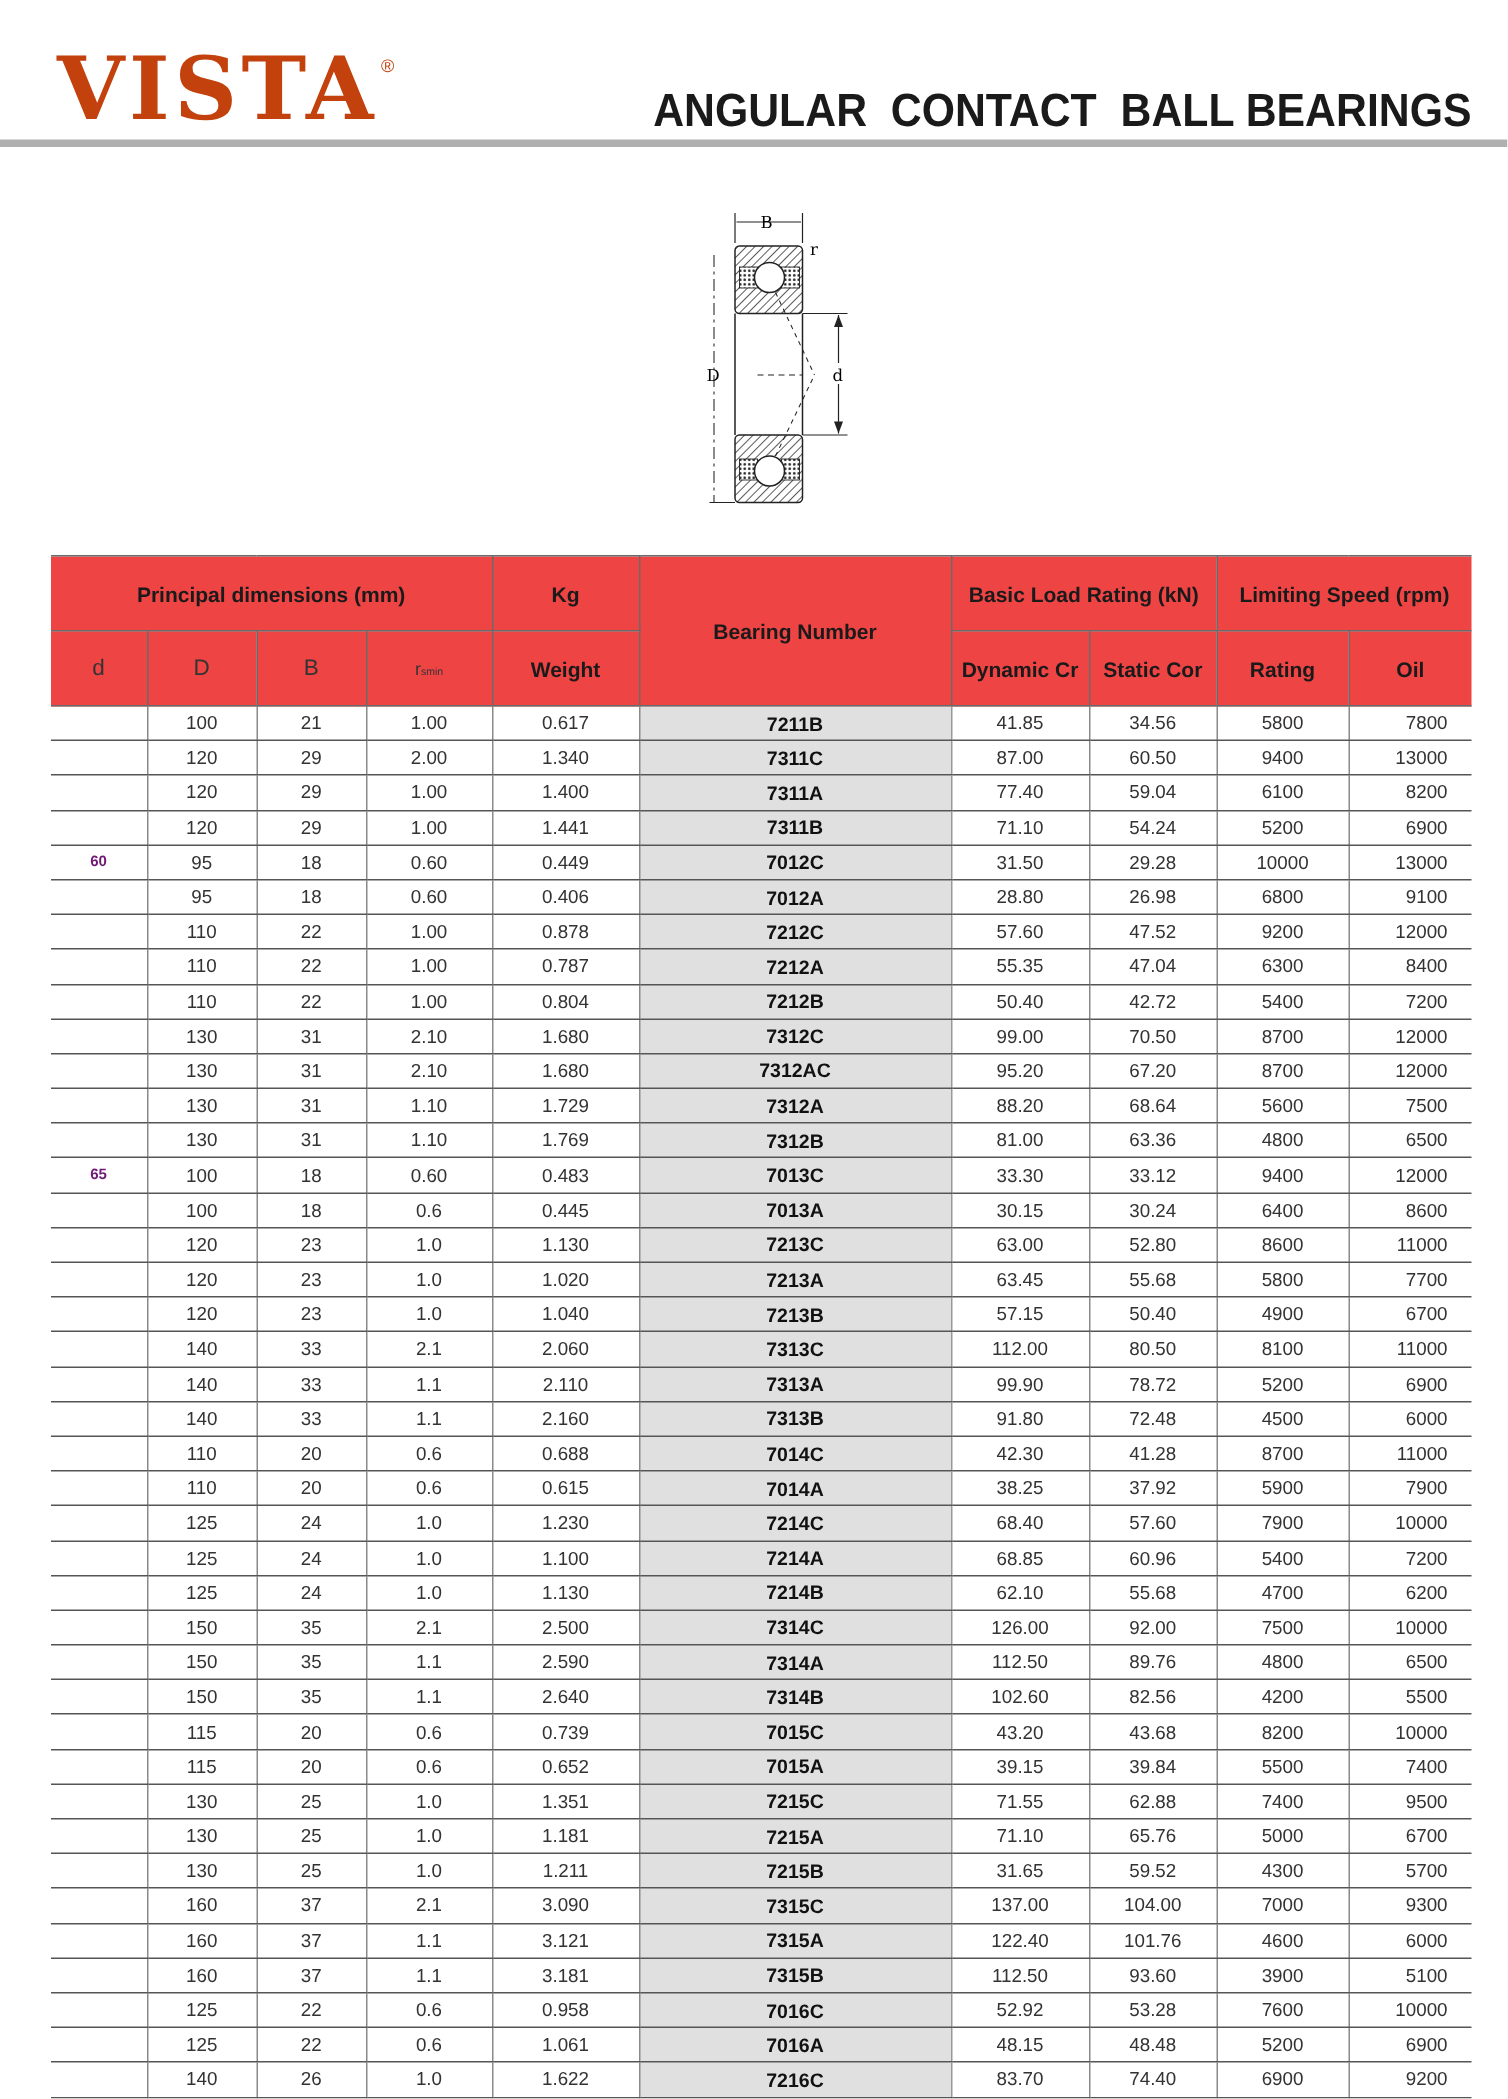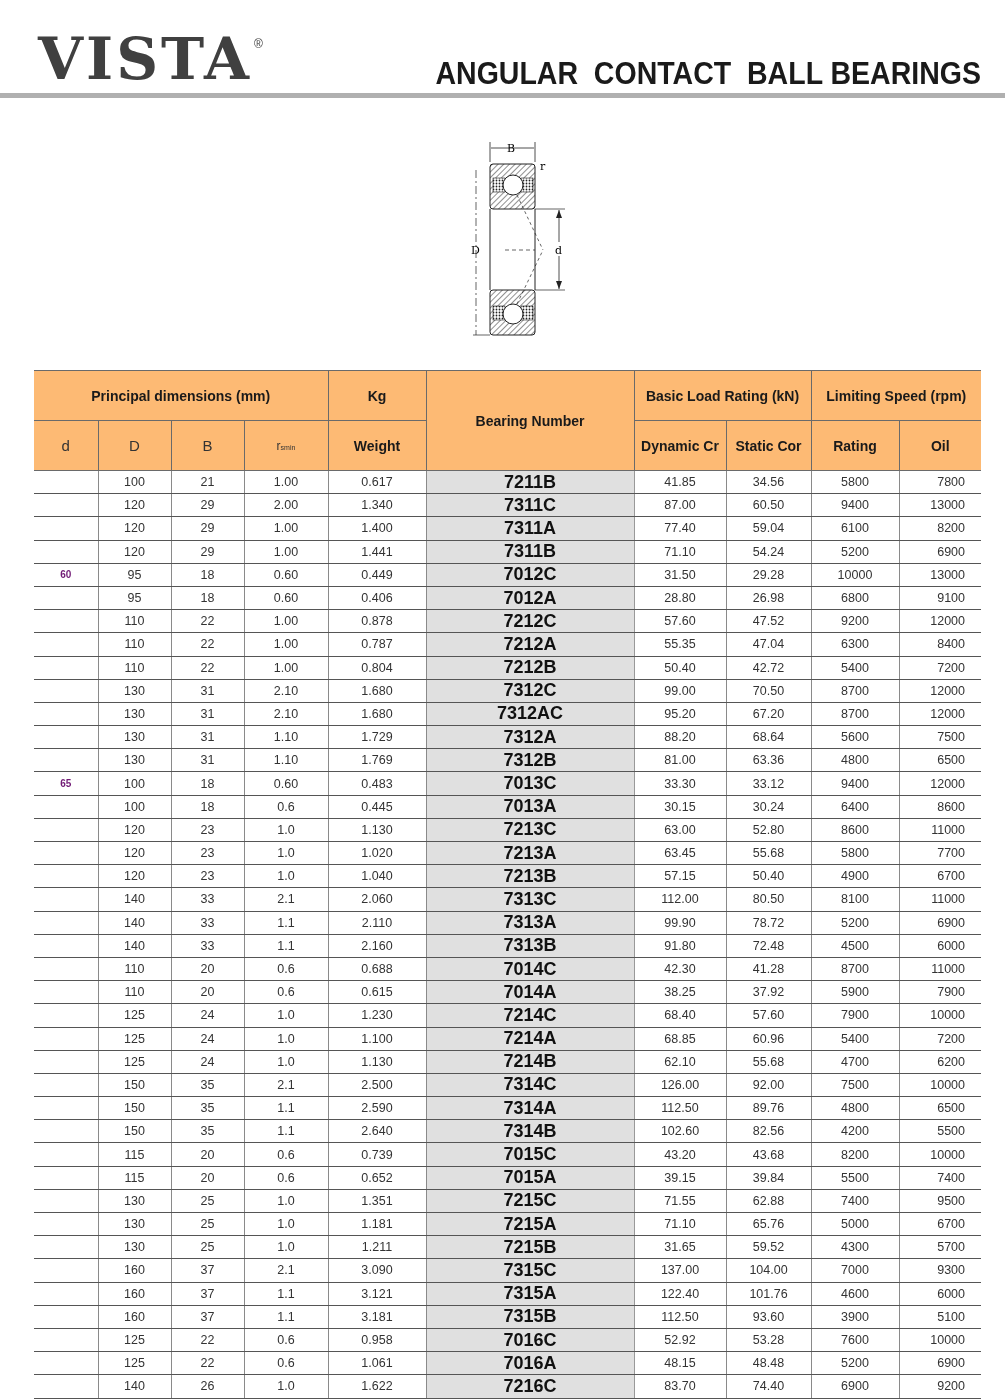--- a/index.html
+++ b/index.html
@@ -1,44 +1,44 @@
 <!DOCTYPE html>
 <html><head>
 <meta charset="utf-8">
 <style>
   html, body { margin: 0; padding: 0; background: #ffffff; }
   body { width: 1005px; height: 1399px; position: relative; overflow: hidden;
          font-family: "Liberation Sans", sans-serif; color: #222; }
 
   .logo { position: absolute; left: 38px; top: 30px; font-family: "DejaVu Serif", serif;
-          font-weight: bold; font-size: 58px; letter-spacing: 3px; color: #404040; line-height: 1; }
+          font-weight: bold; font-size: 58px; letter-spacing: 3px; color: #c2410c; line-height: 1; }
   .logo sup { font-family: "Liberation Sans", sans-serif; font-size: 12px; font-weight: normal;
               vertical-align: top; position: relative; top: 8px; letter-spacing: 0; margin-left: 2px; }
   .title { position: absolute; right: 24px; top: 58px; font-family: "Liberation Sans", sans-serif;
            font-weight: bold; font-size: 31px; color: #1a1a1a; line-height: 1; transform: scaleX(0.92);
            transform-origin: right center; white-space: pre; }
   .rule { position: absolute; left: 0; top: 93px; width: 1005px; height: 5px; background: #b0b0b0; }
 
   .diagram { position: absolute; left: 465px; top: 140px; width: 110px; height: 200px; }
 
   table.spec { position: absolute; left: 34px; top: 370px; border-collapse: collapse;
                table-layout: fixed; width: 947px; }
-  table.spec th { background: #fdba74; font-weight: bold; font-size: 14px; color: #1a1a1a;
+  table.spec th { background: #ef4444; font-weight: bold; font-size: 14px; color: #1a1a1a;
                   border: 1px solid #6a6a6a; border-top: 1px solid #6a6a6a; padding: 0; }
   table.spec thead tr.r1 th { height: 49px; }
   table.spec thead tr.r2 th { height: 49px; }
   table.spec th.plain { font-weight: normal; font-size: 15px; color: #333; }
   table.spec th.rsmin { font-weight: normal; font-size: 12px; color: #333; }
   table.spec th.rsmin small { font-size: 7px; }
   table.spec td { height: 22.2px; padding: 0; font-size: 12.5px; color: #333; text-align: center;
                   border-bottom: 1px solid #555; border-left: 1px solid #8a8a8a; border-right: 1px solid #8a8a8a;
                   vertical-align: middle; }
   table.spec td.dcol { border-left: none; font-weight: bold; font-size: 10px; color: #701a75; }
   table.spec td.num { }
-  table.spec td.bn { background: #e0e0e0; font-weight: bold; font-size: 18px; color: #111;
+  table.spec td.bn { background: #e0e0e0; font-weight: bold; font-size: 13px; color: #111;
                      border-left: 1px solid #999; border-right: 1px solid #999; }
   table.spec td.right { text-align: right; padding-right: 16px; }
   table.spec td.last { border-right: none; margin-left: 31px; }
 </style>
 </head>
 <body>
 
 <div class="logo"><span>VISTA</span><sup>®</sup></div>
 <div class="title">ANGULAR  CONTACT  BALL BEARINGS</div>
 <div class="rule"></div>

